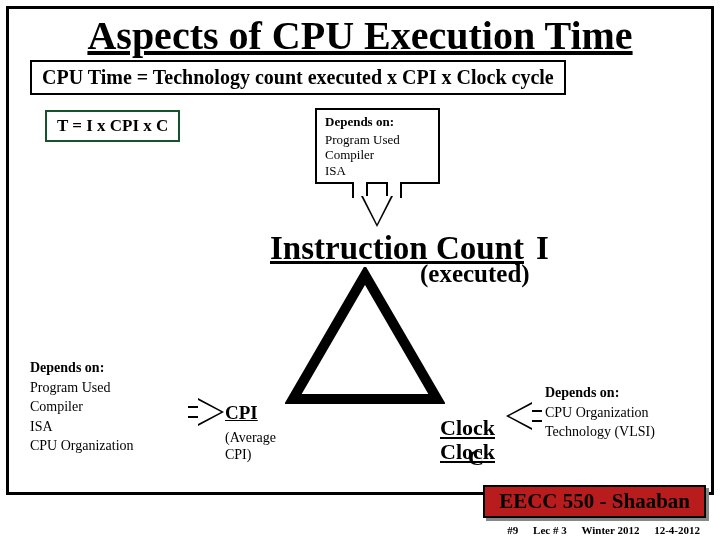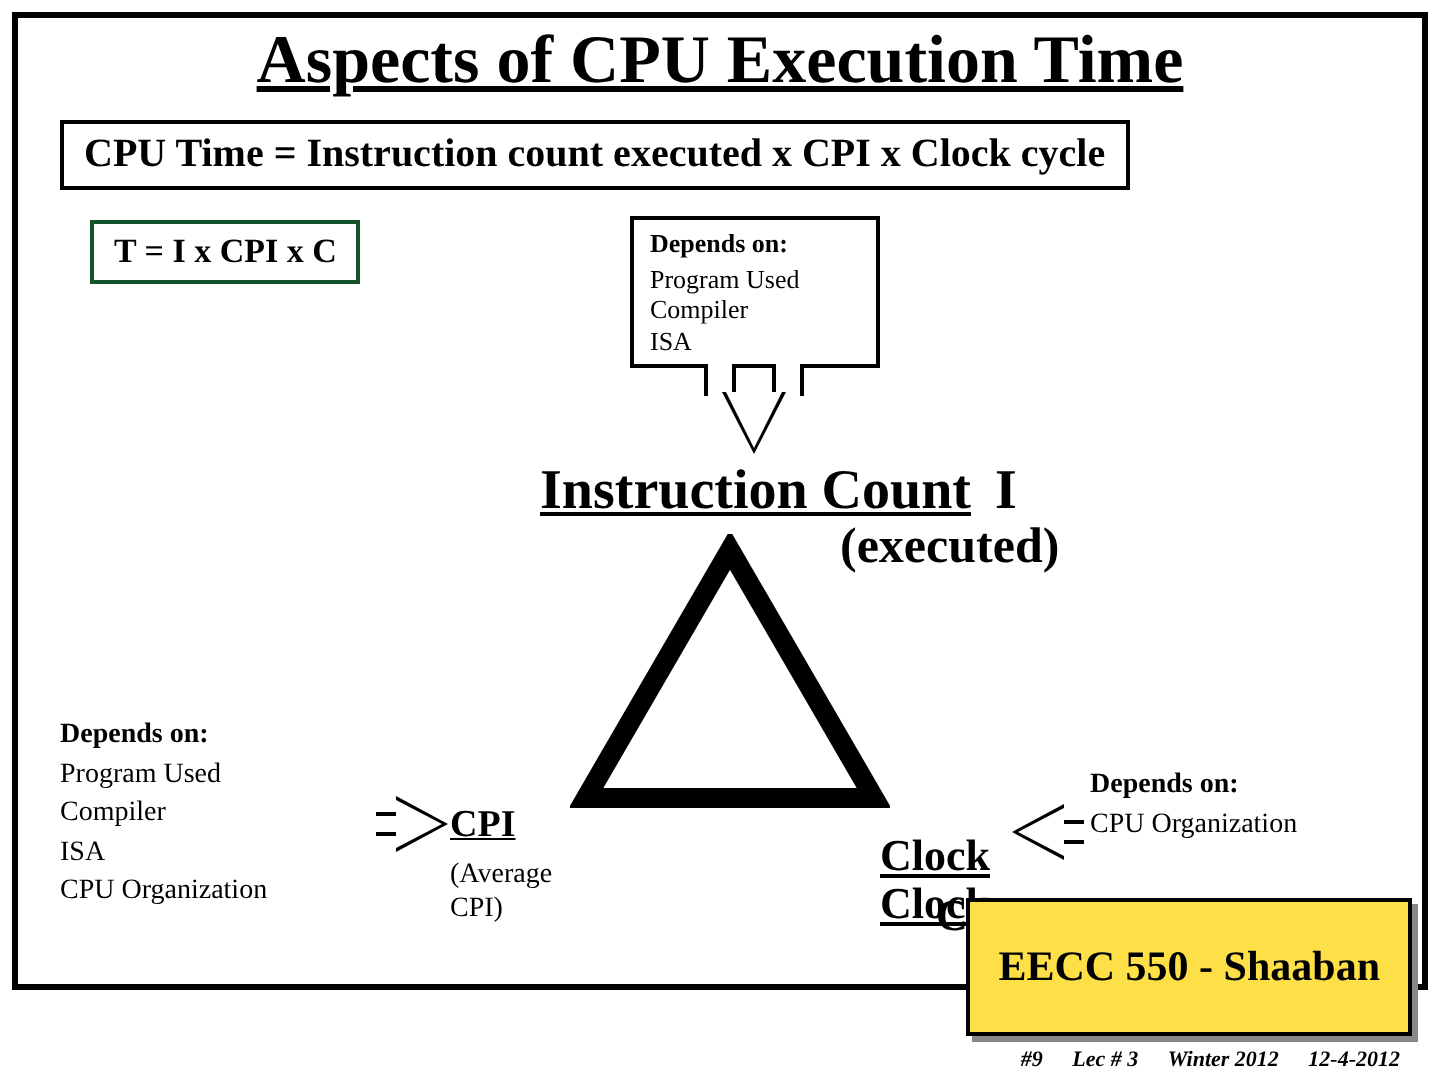--- a/index.html
+++ b/index.html
@@ -13,21 +13,21 @@
   }
   .slide-border {
     position: absolute;
     top: 6px; left: 6px; right: 6px; bottom: 45px;
     border: 3px solid #000;
   }
   .title {
     position: absolute;
     top: 12px; left: 0; right: 0;
     text-align: center;
-    font-size: 34px;
+    font-size: 40px;
     font-weight: bold;
     text-decoration: underline;
   }
   .formula-box {
     position: absolute;
     top: 60px; left: 30px;
     border: 2px solid #000;
     padding: 4px 10px;
     font-size: 20px;
     font-weight: bold;
@@ -66,21 +66,21 @@
   }
   .arrow-stem {
     position: absolute;
     border-left: 2px solid #000;
     border-right: 2px solid #000;
     background: #fff;
   }
   .instr-count {
     position: absolute;
     top: 230px; left: 270px;
-    font-size: 28px;
+    font-size: 33px;
     font-weight: bold;
     text-decoration: underline;
   }
   .instr-count .I { text-decoration: none; margin-left: 12px; }
   .executed {
     position: absolute;
     top: 260px; left: 420px;
     font-size: 25px;
     font-weight: bold;
   }
@@ -131,31 +131,30 @@
     width: 160px;
     font-size: 14px;
     line-height: 1.4;
   }
   .depends-right .hd { font-weight: bold; }
   .footer-box {
     position: absolute;
     bottom: 22px; right: 14px;
     border: 2px solid #000;
     box-shadow: 3px 3px 0 #888;
-    padding: 20px 14px;
+    padding: 2px 14px;
     font-size: 21px;
     font-weight: bold;
-    background: #fde047;
+    background: #b91c1c;
   }
   .footer-meta {
     position: absolute;
     bottom: 4px; right: 20px;
     font-size: 11px;
     font-weight: bold;
-    font-style: italic;
   }
   .footer-meta span { margin-left: 12px; }
   .arrow-right-border, .arrow-left-border {
     position: absolute;
     width: 0; height: 0;
     border-top: 14px solid transparent;
     border-bottom: 14px solid transparent;
   }
   .arrow-right-border { border-left: 26px solid #000; }
   .arrow-left-border { border-right: 26px solid #000; }
@@ -175,21 +174,21 @@
     height: 12px;
   }
 </style>
 </head>
 <body>
 
 <div class="slide-border"></div>
 
 <div class="title">Aspects of CPU Execution Time</div>
 
-<div class="formula-box">CPU Time = Instruction count executed x CPI x Clock cycle</div>
+<div class="formula-box">CPU Time = Technology count executed x CPI x Clock cycle</div>
 
 <div class="formula-short">T = I x CPI x C</div>
 
 <div class="depends-top">
   <div class="hd">Depends on:</div>
   <div>Program Used</div>
   <div>Compiler</div>
   <div>ISA</div>
 </div>
 
@@ -227,20 +226,21 @@
   <div>CPU Organization</div>
 </div>
 
 <div class="arrow-h-stem" style="top:406px; left:188px; width:14px;"></div>
 <div class="arrow-right-border" style="top:398px; left:198px;"></div>
 <div class="arrow-right" style="top:400px; left:198px;"></div>
 
 <div class="depends-right">
   <div class="hd">Depends on:</div>
   <div>CPU Organization</div>
+  <div>Technology (VLSI)</div>
 </div>
 
 <div class="arrow-h-stem" style="top:410px; left:528px; width:14px;"></div>
 <div class="arrow-left-border" style="top:402px; left:506px;"></div>
 <div class="arrow-left" style="top:404px; left:509px;"></div>
 
 <div class="footer-box">EECC 550 - Shaaban</div>
 <div class="footer-meta">
   <span>#9</span>
   <span>Lec # 3</span>

